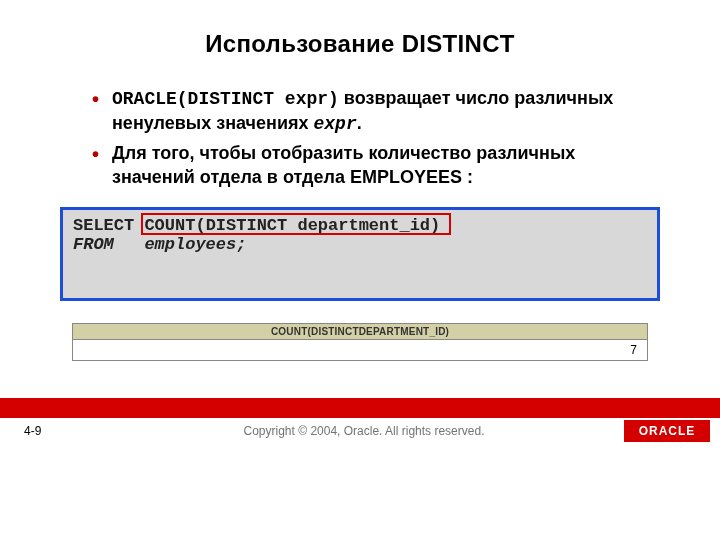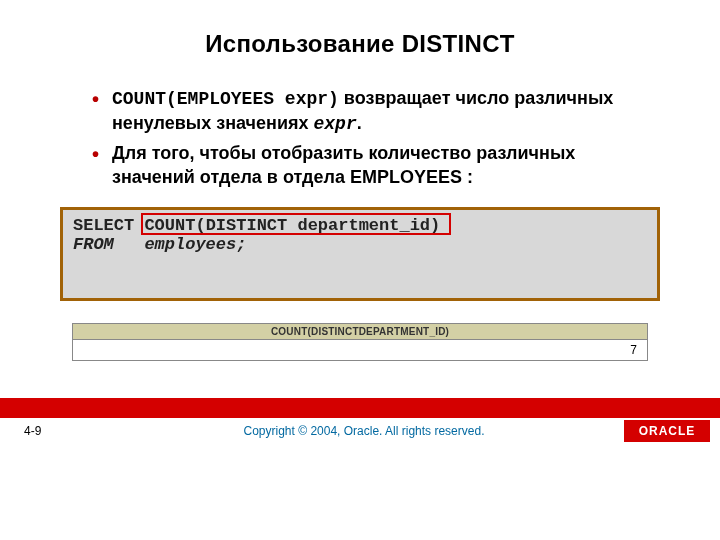--- a/index.html
+++ b/index.html
@@ -8,21 +8,21 @@
   .title { text-align: center; font-weight: bold; font-size: 24px; padding-top: 30px; letter-spacing: .3px; }
   .body { padding: 28px 60px 0 92px; }
   ul.bullets { list-style: none; }
   ul.bullets > li { position: relative; font-size: 18px; line-height: 1.35; font-weight: bold; margin-bottom: 4px; padding-left: 20px; }
   ul.bullets > li::before { content: "•"; position: absolute; left: 0; top: 0; color: #b80000; font-size: 20px; }
   .mono { font-family: "Courier New", Courier, monospace; }
   .italic { font-style: italic; }
 
   .code-block {
     margin: 18px 60px 0 60px;
-    border: 3px solid #a16207;
+    border: 3px solid #1d4ed8;
     background: #d8d8d8;
     padding: 6px 10px 6px 10px;
     font-family: "Courier New", Courier, monospace;
     font-size: 17px;
     font-weight: bold;
     color: #222;
     position: relative;
     white-space: pre;
   }
   .code-line2 { font-style: italic; }
@@ -49,35 +49,35 @@
     padding: 3px 10px;
     color: #000;
   }
 
   .footer {
     position: absolute; left: 0; right: 0; bottom: 0;
   }
   .red-bar { height: 20px; background: #d40000; width: 100%; }
   .foot-row { height: 26px; display: flex; align-items: center; justify-content: space-between; padding: 0 10px 0 24px; gap: 36px; }
   .page-num { font-size: 12px; color: #000; width: 80px; }
-  .copyright { font-size: 12px; color: #0369a1; flex: 1; text-align: center; }
+  .copyright { font-size: 12px; color: #737373; flex: 1; text-align: center; }
   .logo { width: 86px; height: 22px; background: #d40000; display: flex; align-items: center; justify-content: center; }
   .logo-inner { font-family: Arial, sans-serif; font-weight: bold; font-size: 12px; color: #ffffff; letter-spacing: 1px; }
 </style>
 </head>
 <body>
 
 <div class="slide">
 
   <div class="title">Использование DISTINCT</div>
 
   <div class="body">
     <ul class="bullets">
       <li>
-        <span class="mono">COUNT(EMPLOYEES expr)</span><span> возвращает число различных ненулевых значениях </span><span class="mono italic">expr</span><span>.</span>
+        <span class="mono">ORACLE(DISTINCT expr)</span><span> возвращает число различных ненулевых значениях </span><span class="mono italic">expr</span><span>.</span>
       </li>
       <li>Для того, чтобы отобразить количество различных значений отдела в отдела EMPLOYEES :</li>
     </ul>
   </div>
 
   <div class="code-block"><span>SELECT </span><span>COUNT(DISTINCT department_id)</span>
 <span class="code-line2">FROM   employees;</span>
     <div class="hl-box" style="left:78px; top:3px; width:310px; height:22px;"></div>
   </div>
 

